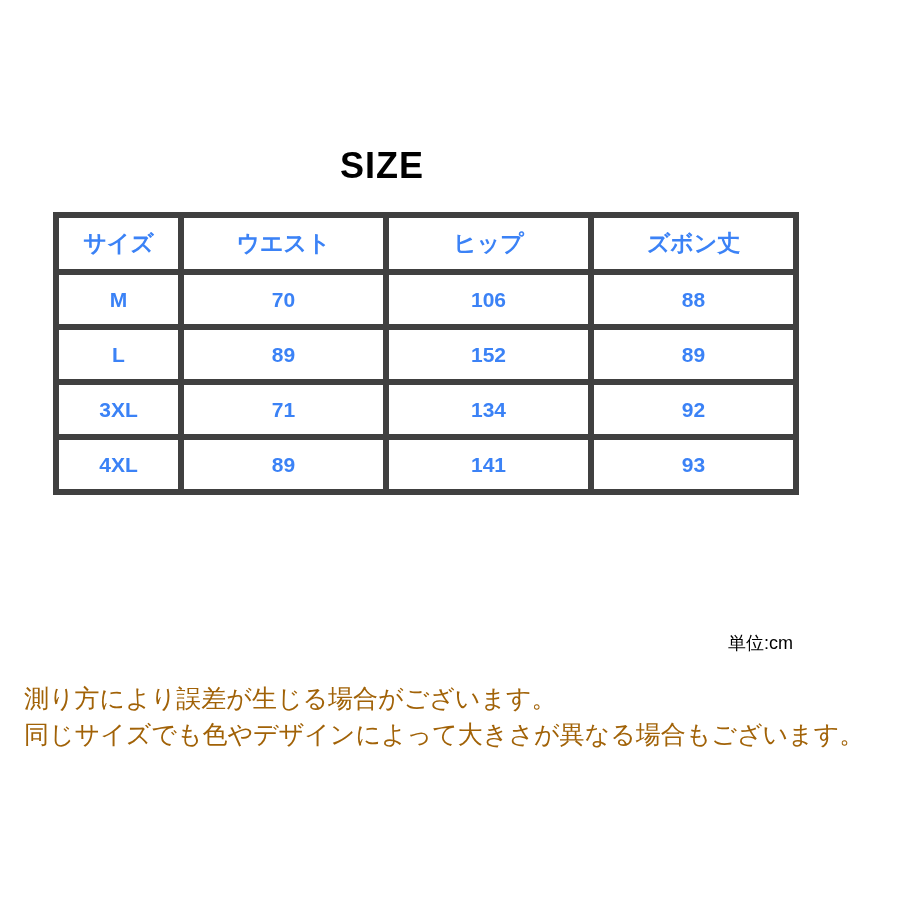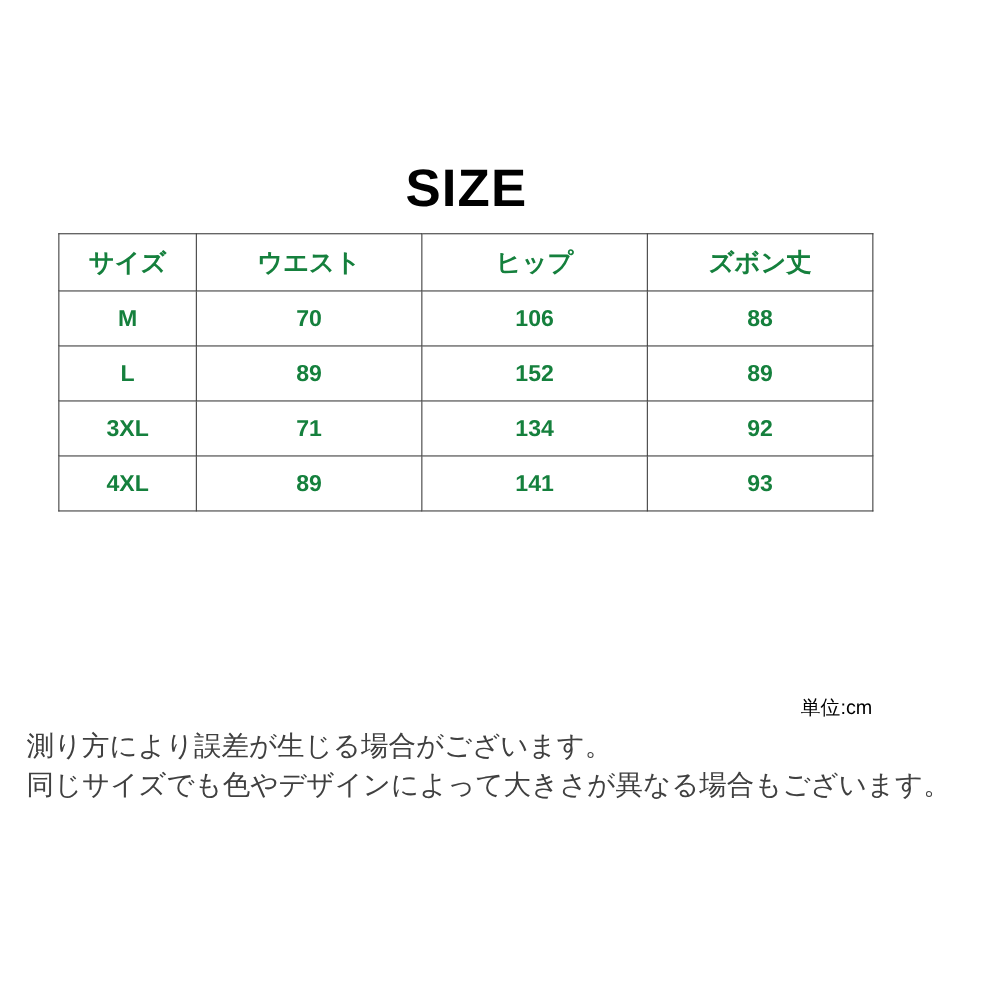--- a/index.html
+++ b/index.html
@@ -19,47 +19,46 @@
     width: 900px;
     height: 900px;
     box-sizing: border-box;
   }
   .size-title {
     position: absolute;
     top: 148px;
     left: 0;
     width: 764px;
     text-align: center;
-    font-size: 48px;
+    font-size: 36px;
     font-weight: bold;
     letter-spacing: 1px;
     line-height: 1;
-    padding-left: 42px;
   }
   .table-wrap {
     position: absolute;
     top: 212px;
     left: 53px;
     width: 740px;
   }
   table.size-table {
     border-collapse: collapse;
     width: 740px;
     table-layout: fixed;
   }
   table.size-table th,
   table.size-table td {
-    border: 1px solid #404040;
+    border: 6px solid #404040;
     text-align: center;
     vertical-align: middle;
     font-size: 21px;
     font-weight: bold;
     height: 49px;
     padding: 0;
-    color: #15803d;
+    color: #3b82f6;
   }
   table.size-table thead th {
     font-size: 23px;
     height: 51px;
   }
   table.size-table col.c0 { width: 125px; }
   table.size-table col.c1 { width: 205px; }
   table.size-table col.c2 { width: 205px; }
   table.size-table col.c3 { width: 205px; }
   .unit-note {
@@ -67,27 +66,27 @@
     top: 634px;
     left: 53px;
     width: 740px;
     text-align: right;
     font-size: 18px;
     font-weight: normal;
     line-height: 1;
   }
   .notes {
     position: absolute;
-    top: 660px;
+    top: 680px;
     left: 24px;
     width: 860px;
     font-size: 25px;
     line-height: 1.45;
     font-weight: normal;
-    color: #404040;
+    color: #a16207;
   }
   .notes .note-line {
     display: block;
     white-space: nowrap;
   }
 </style>
 </head>
 <body>
 
 <div class="page">

